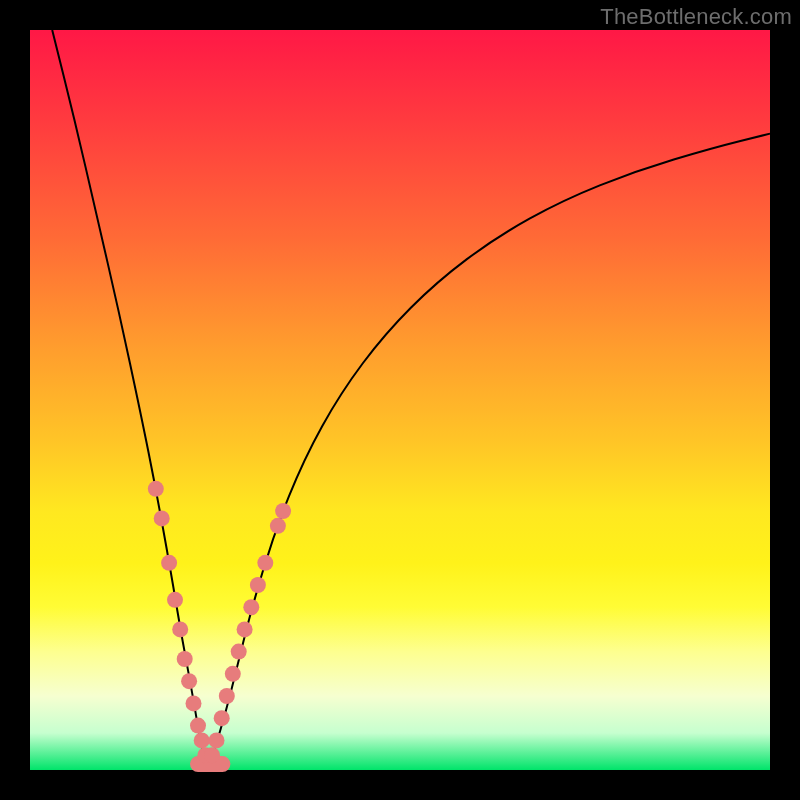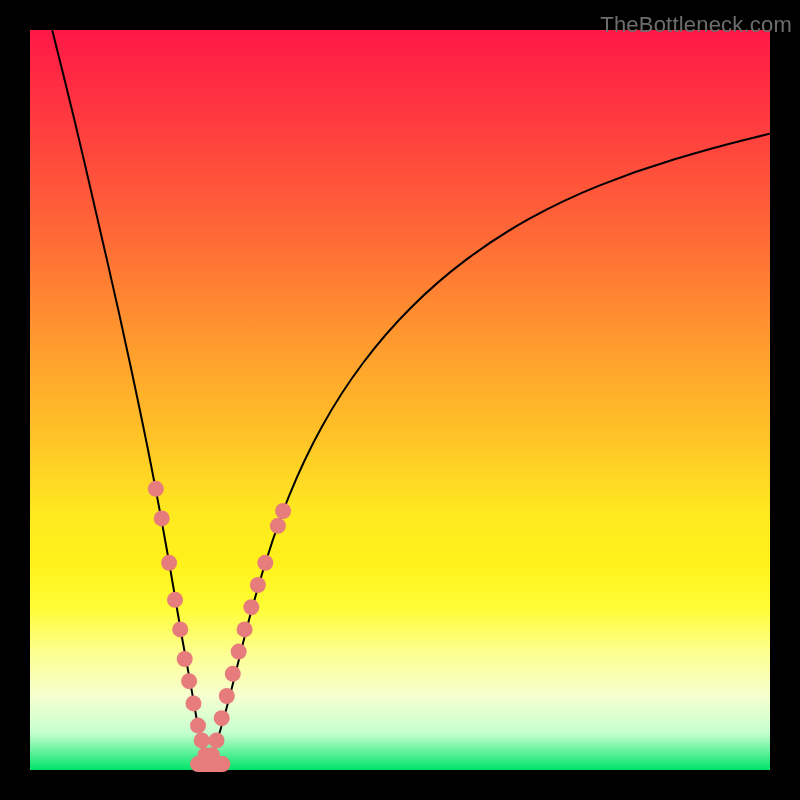--- a/index.html
+++ b/index.html
@@ -43,21 +43,20 @@
   }
   .watermark {
     position: absolute;
     top: 4px;
     right: 8px;
     color: #6d6d6d;
     font-size: 22px;
     font-weight: 400;
     letter-spacing: 0.2px;
     user-select: none;
-    margin-top: 8px;
   }
   svg.overlay {
     position: absolute;
     left: 30px;
     top: 30px;
     width: 740px;
     height: 740px;
     overflow: visible;
   }
   .curve {

